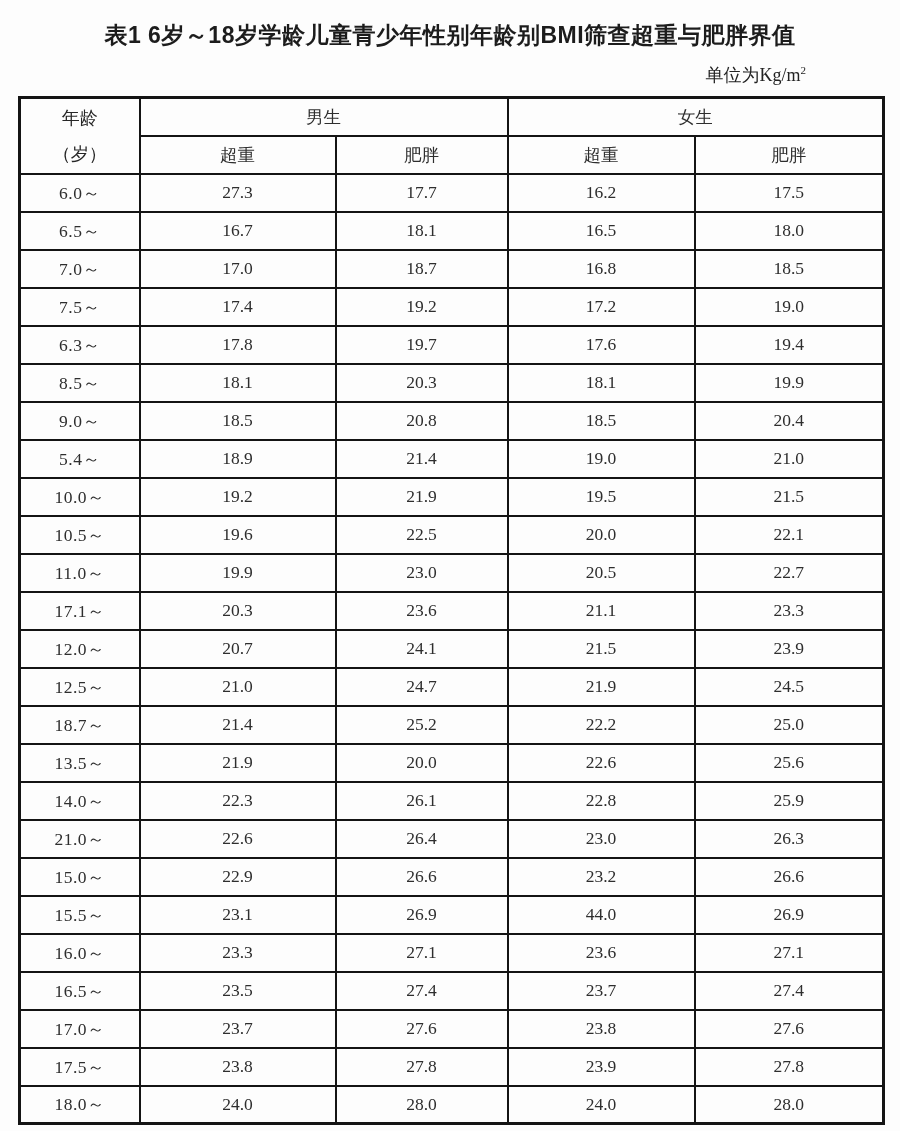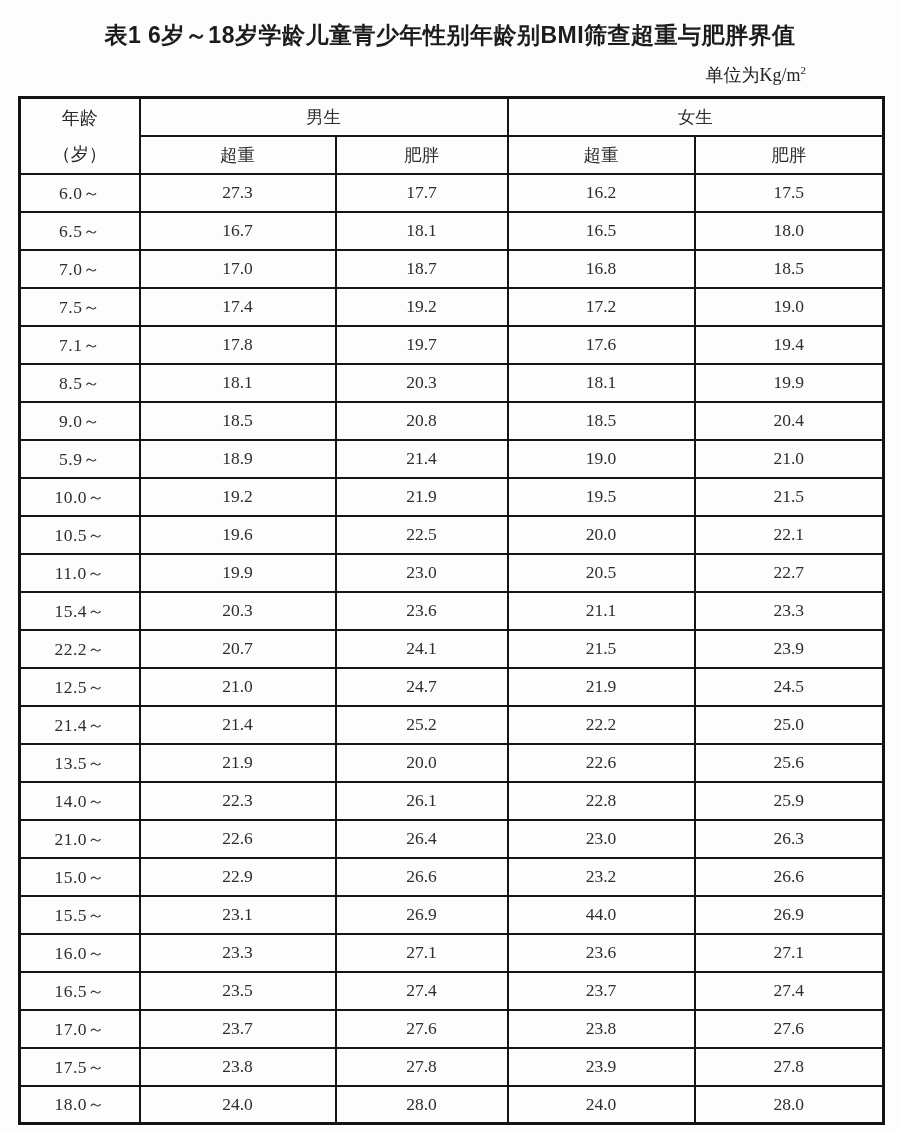--- a/index.html
+++ b/index.html
@@ -125,42 +125,42 @@
           <td>18.5</td>
         </tr>
         <tr>
           <td class="cell-age">7.5～</td>
           <td>17.4</td>
           <td>19.2</td>
           <td>17.2</td>
           <td>19.0</td>
         </tr>
         <tr>
-          <td class="cell-age">7.1～</td>
+          <td class="cell-age">6.3～</td>
           <td>17.8</td>
           <td>19.7</td>
           <td>17.6</td>
           <td>19.4</td>
         </tr>
         <tr>
           <td class="cell-age">8.5～</td>
           <td>18.1</td>
           <td>20.3</td>
           <td>18.1</td>
           <td>19.9</td>
         </tr>
         <tr>
           <td class="cell-age">9.0～</td>
           <td>18.5</td>
           <td>20.8</td>
           <td>18.5</td>
           <td>20.4</td>
         </tr>
         <tr>
-          <td class="cell-age">5.9～</td>
+          <td class="cell-age">5.4～</td>
           <td>18.9</td>
           <td>21.4</td>
           <td>19.0</td>
           <td>21.0</td>
         </tr>
         <tr>
           <td class="cell-age">10.0～</td>
           <td>19.2</td>
           <td>21.9</td>
           <td>19.5</td>
@@ -174,42 +174,42 @@
           <td>22.1</td>
         </tr>
         <tr>
           <td class="cell-age">11.0～</td>
           <td>19.9</td>
           <td>23.0</td>
           <td>20.5</td>
           <td>22.7</td>
         </tr>
         <tr>
-          <td class="cell-age">15.4～</td>
+          <td class="cell-age">17.1～</td>
           <td>20.3</td>
           <td>23.6</td>
           <td>21.1</td>
           <td>23.3</td>
         </tr>
         <tr>
-          <td class="cell-age">22.2～</td>
+          <td class="cell-age">12.0～</td>
           <td>20.7</td>
           <td>24.1</td>
           <td>21.5</td>
           <td>23.9</td>
         </tr>
         <tr>
           <td class="cell-age">12.5～</td>
           <td>21.0</td>
           <td>24.7</td>
           <td>21.9</td>
           <td>24.5</td>
         </tr>
         <tr>
-          <td class="cell-age">21.4～</td>
+          <td class="cell-age">18.7～</td>
           <td>21.4</td>
           <td>25.2</td>
           <td>22.2</td>
           <td>25.0</td>
         </tr>
         <tr>
           <td class="cell-age">13.5～</td>
           <td>21.9</td>
           <td>20.0</td>
           <td>22.6</td>

